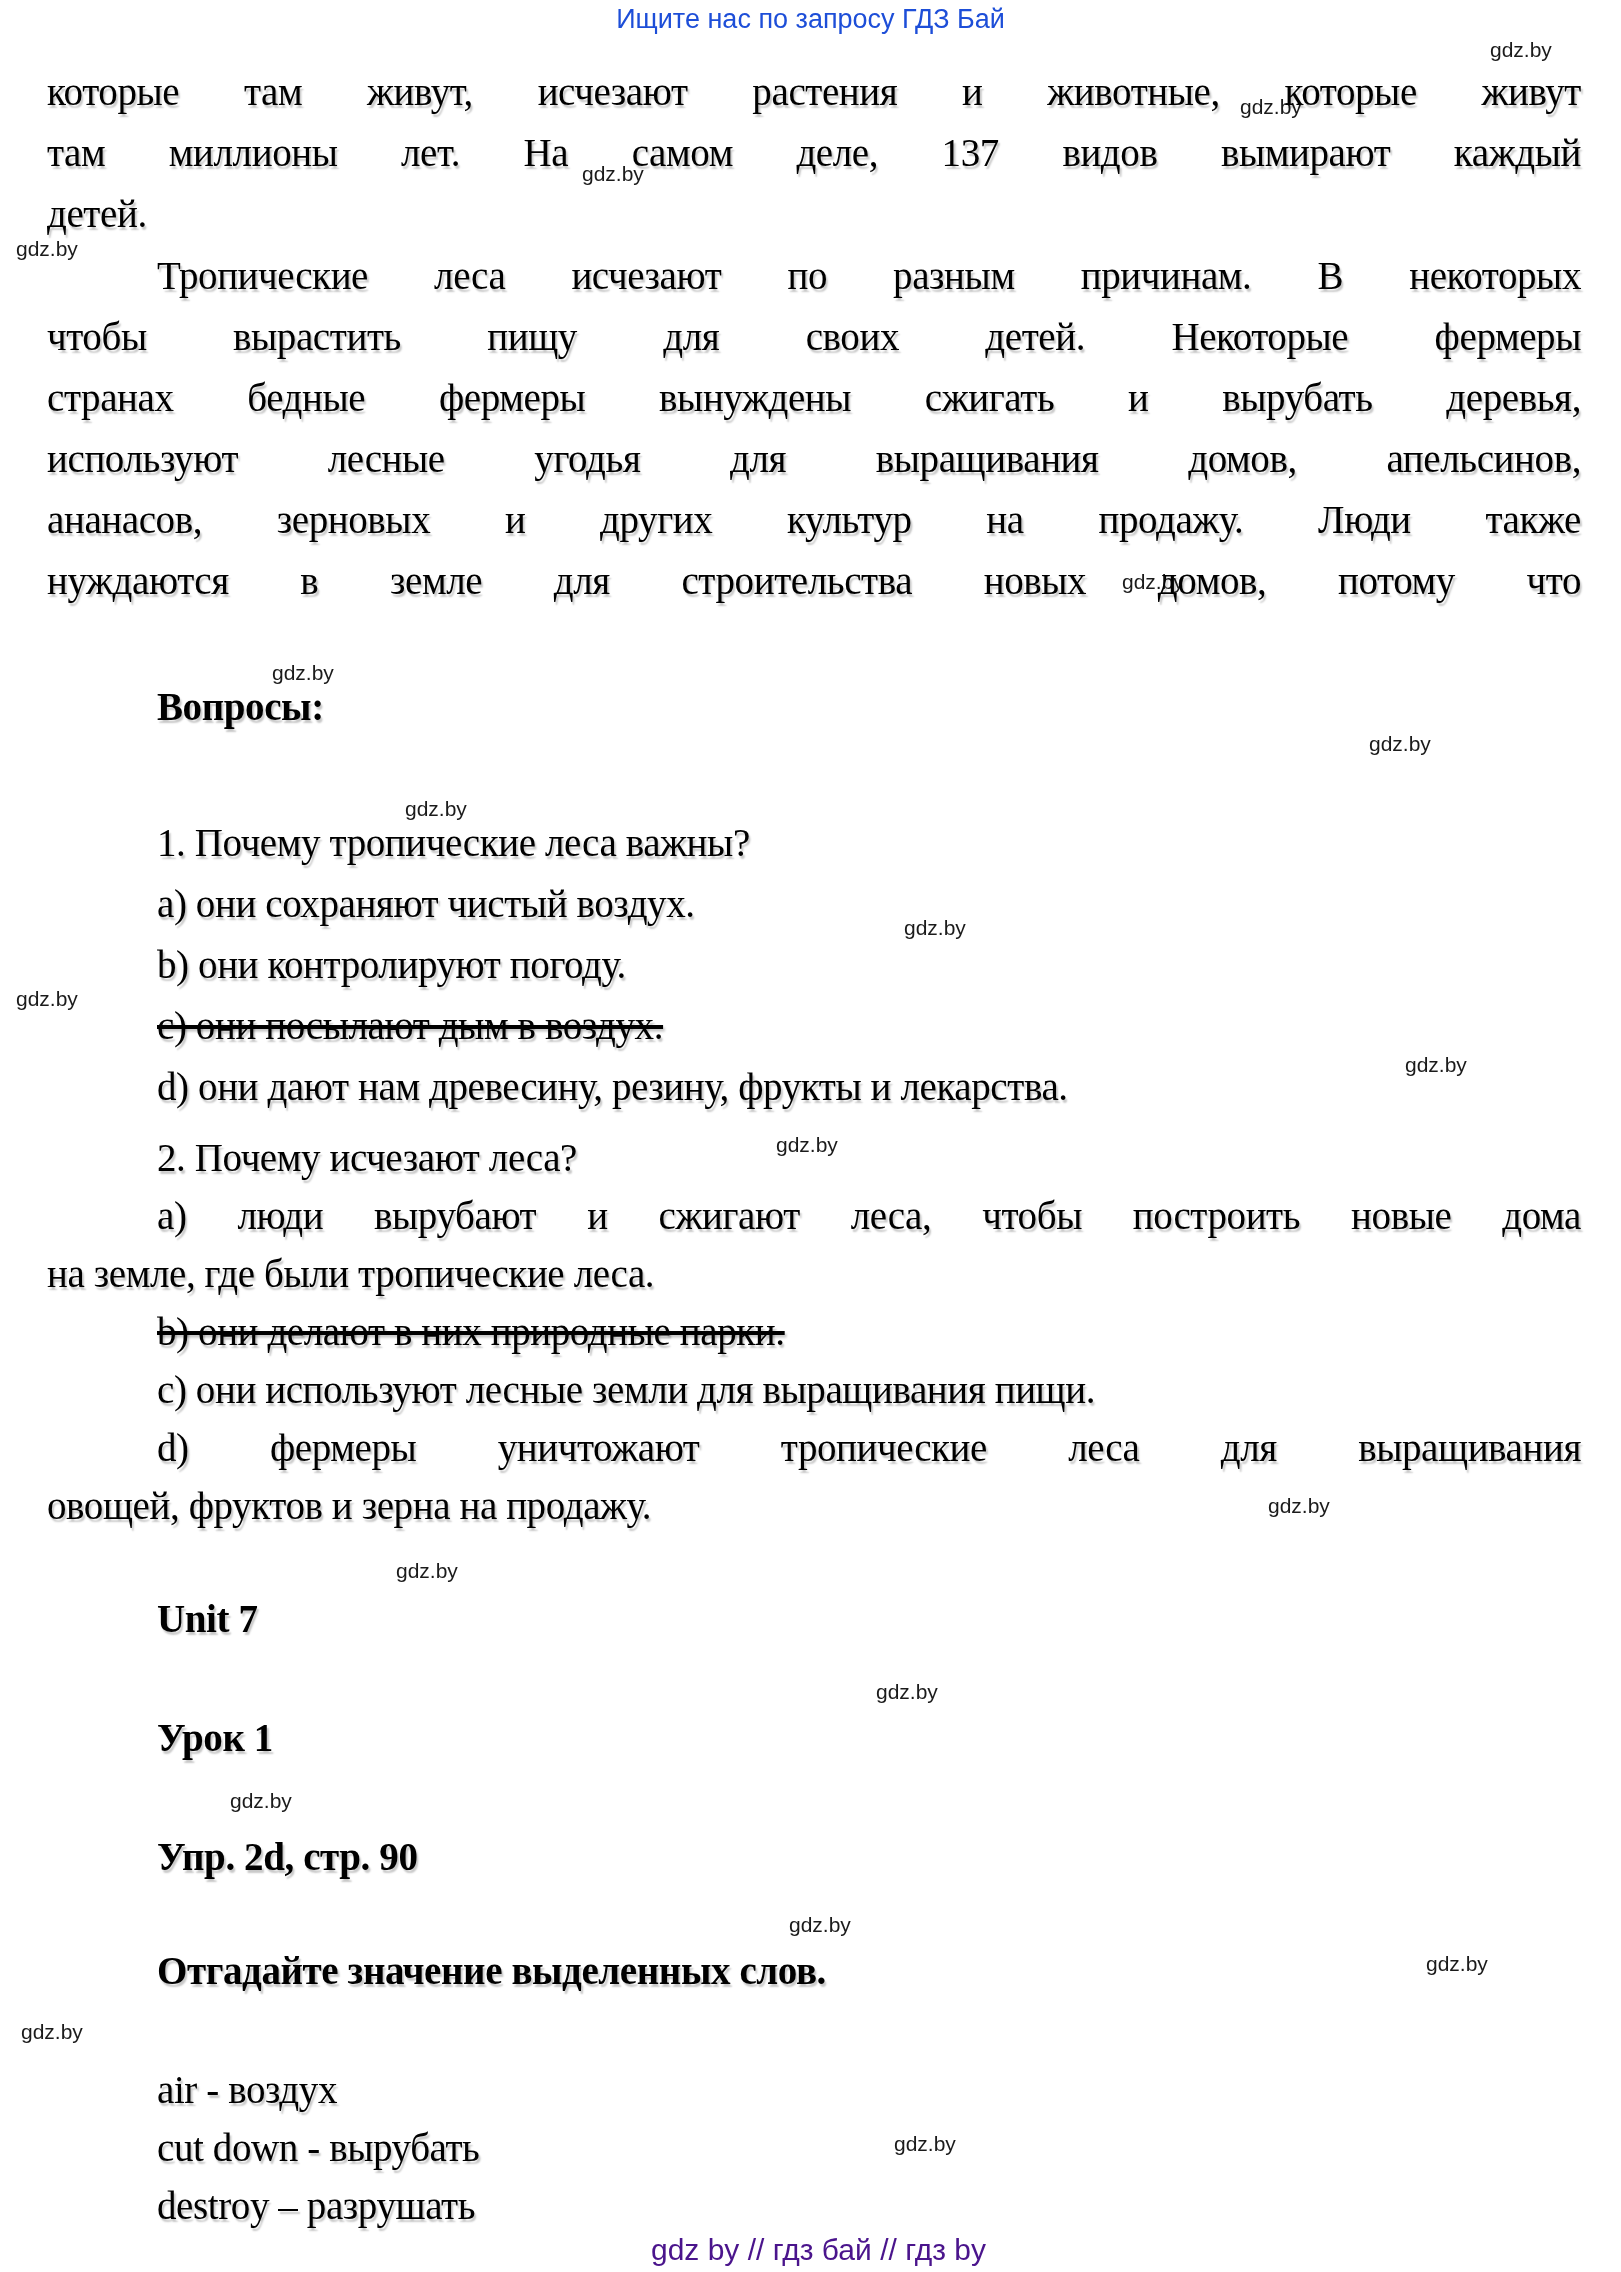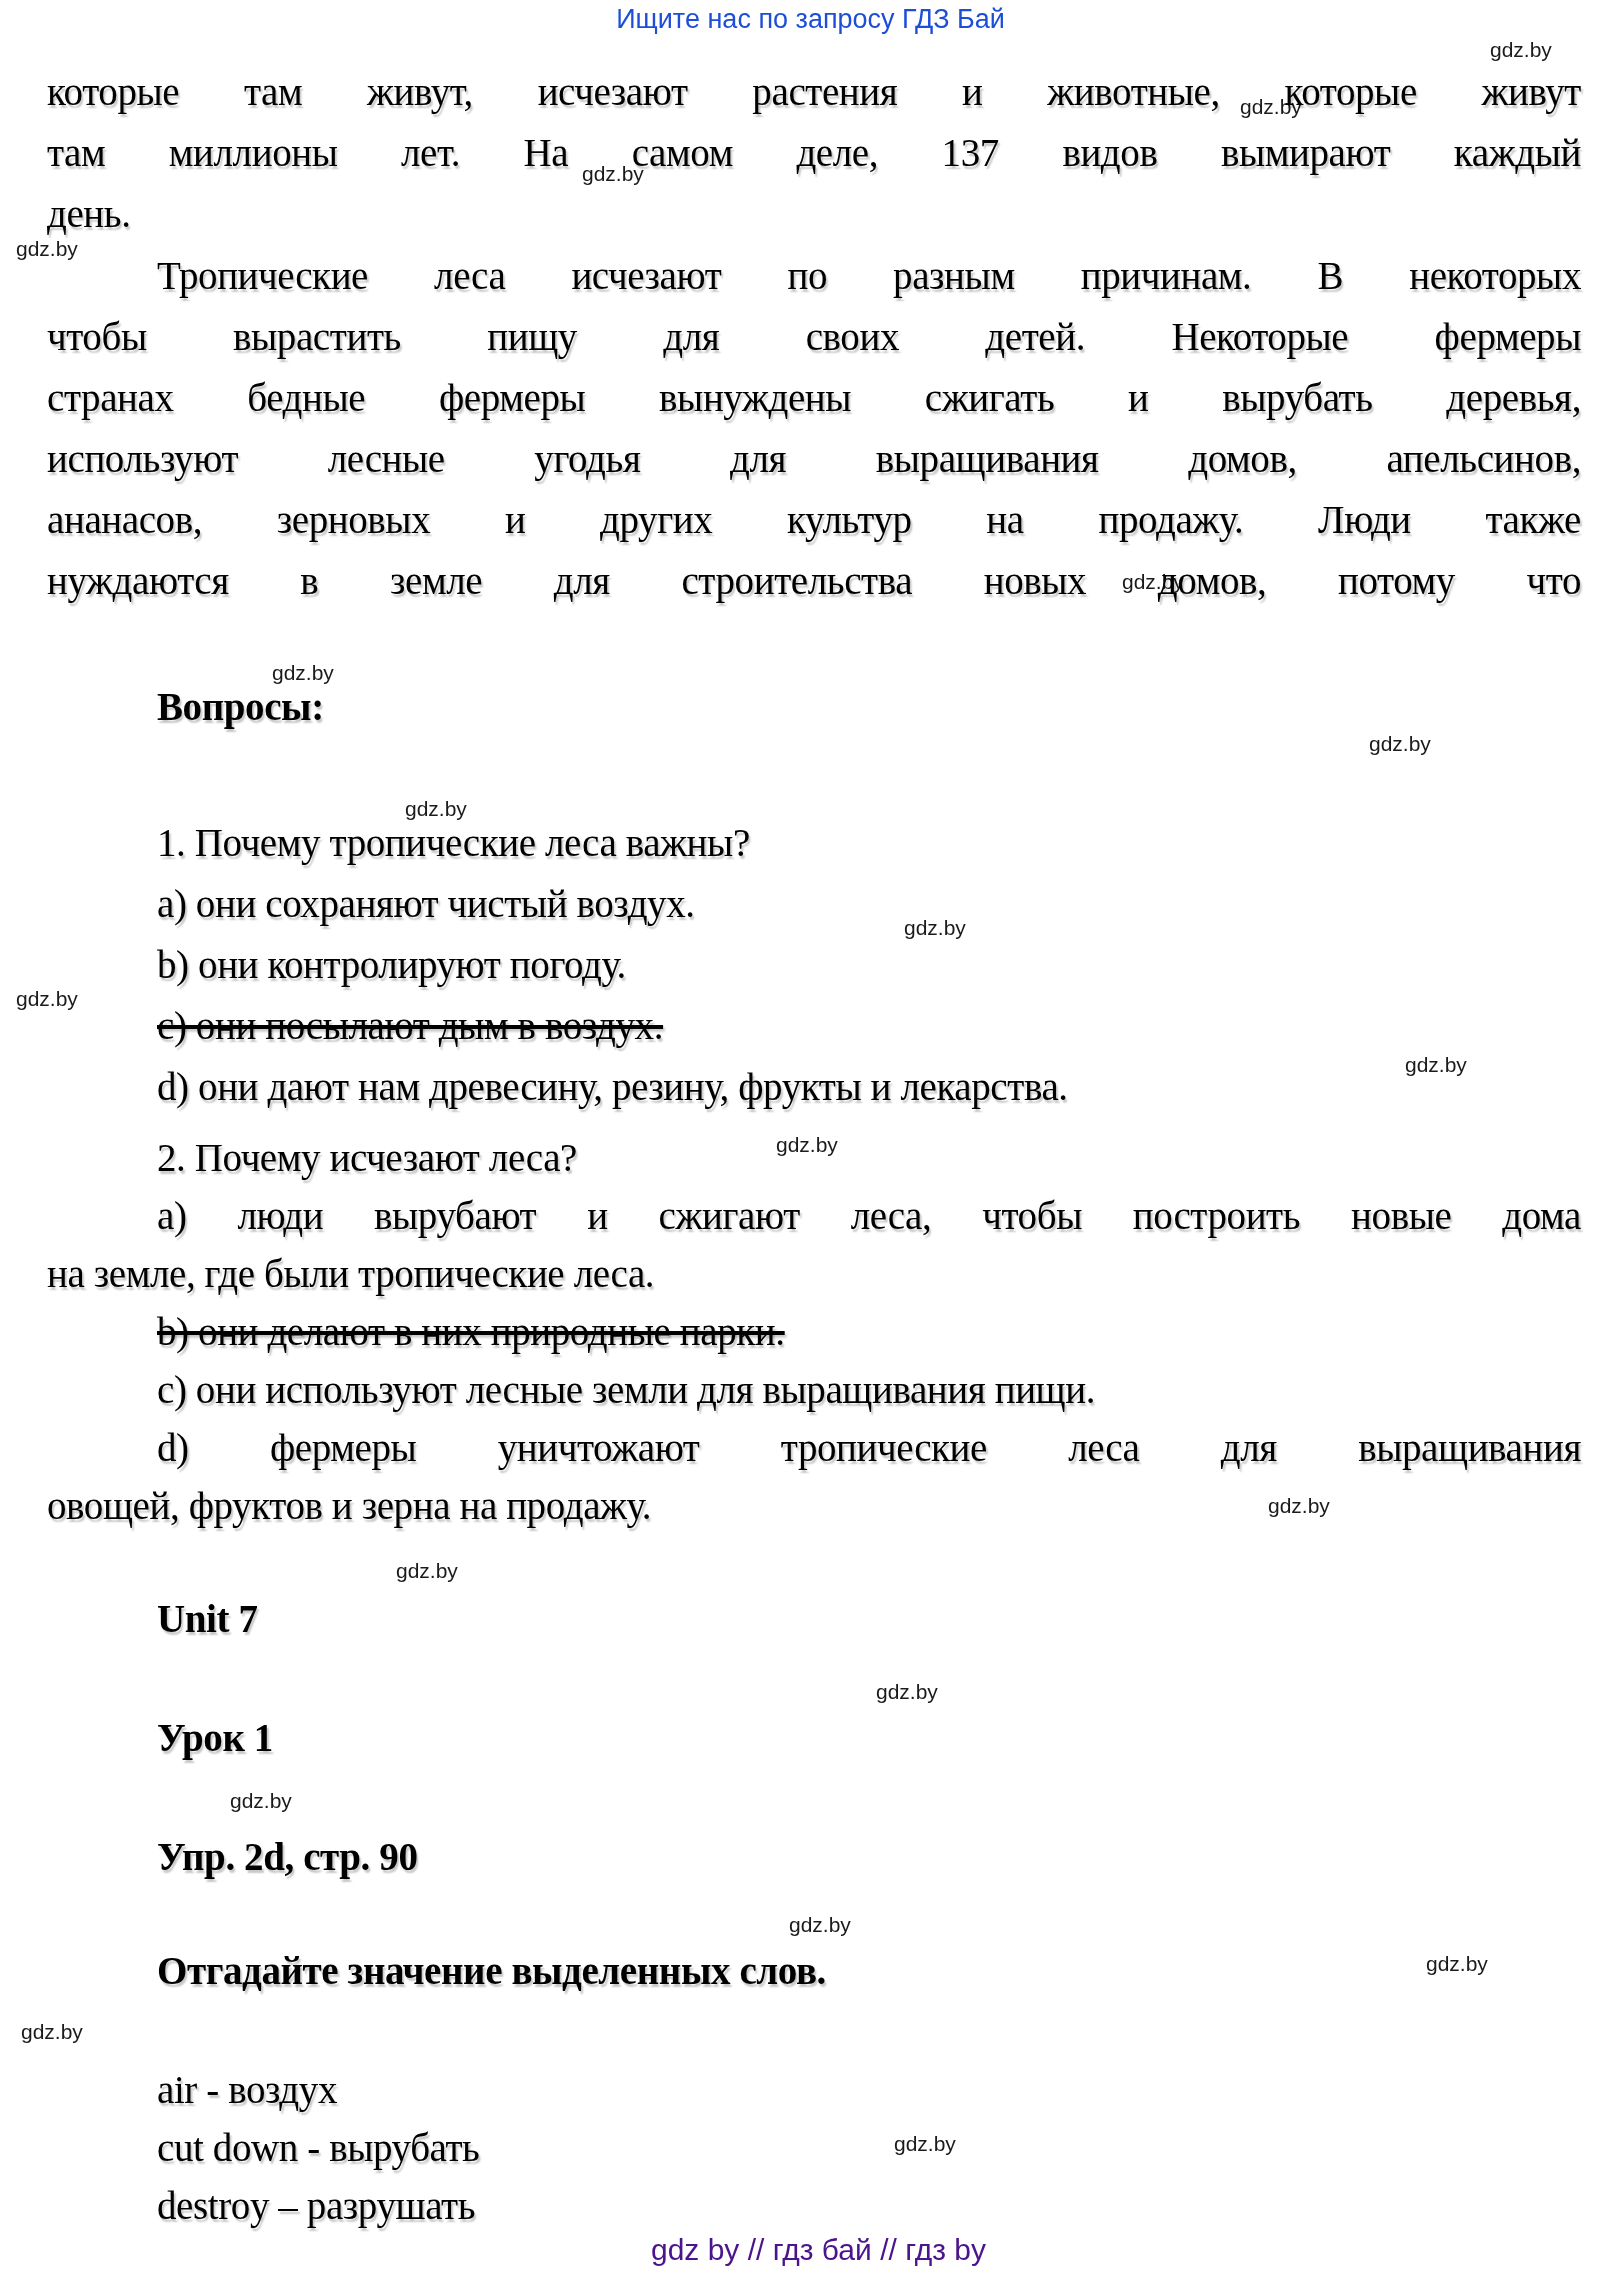--- a/index.html
+++ b/index.html
@@ -67,21 +67,21 @@
     <span class="wm" style="left: 230px; top: 1790px; color: rgb(27, 27, 27);">gdz.by</span>
     <span class="wm" style="left: 789px; top: 1914px; color: rgb(27, 27, 27);">gdz.by</span>
     <span class="wm" style="left: 1426px; top: 1953px; color: rgb(27, 27, 27);">gdz.by</span>
     <span class="wm" style="left: 21px; top: 2021px; color: rgb(27, 27, 27);">gdz.by</span>
     <span class="wm" style="left: 894px; top: 2133px; color: rgb(27, 27, 27);">gdz.by</span>
   </div>
 
 <div class="block" style="top:61px">
   <div class="line j">которые там живут, исчезают растения и животные, которые живут</div>
   <div class="line j">там миллионы лет. На самом деле, 137 видов вымирают каждый</div>
-  <div class="line">день.</div>
+  <div class="line">детей.</div>
 </div>
 
 <div class="block" style="top:245px">
   <div class="line j ind">Тропические леса исчезают по разным причинам. В некоторых</div>
   <div class="line j">чтобы вырастить пищу для своих детей. Некоторые фермеры</div>
   <div class="line j">странах бедные фермеры вынуждены сжигать и вырубать деревья,</div>
   <div class="line j">используют лесные угодья для выращивания домов, апельсинов,</div>
   <div class="line j">ананасов, зерновых и других культур на продажу. Люди также</div>
   <div class="line j">нуждаются в земле для строительства новых домов, потому что</div>
 </div>

